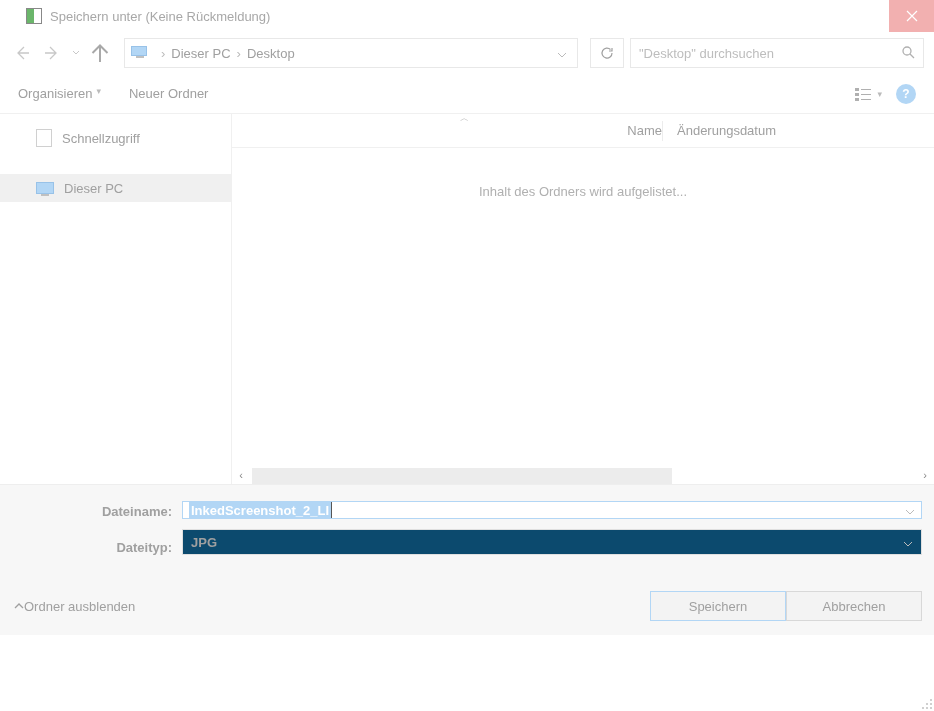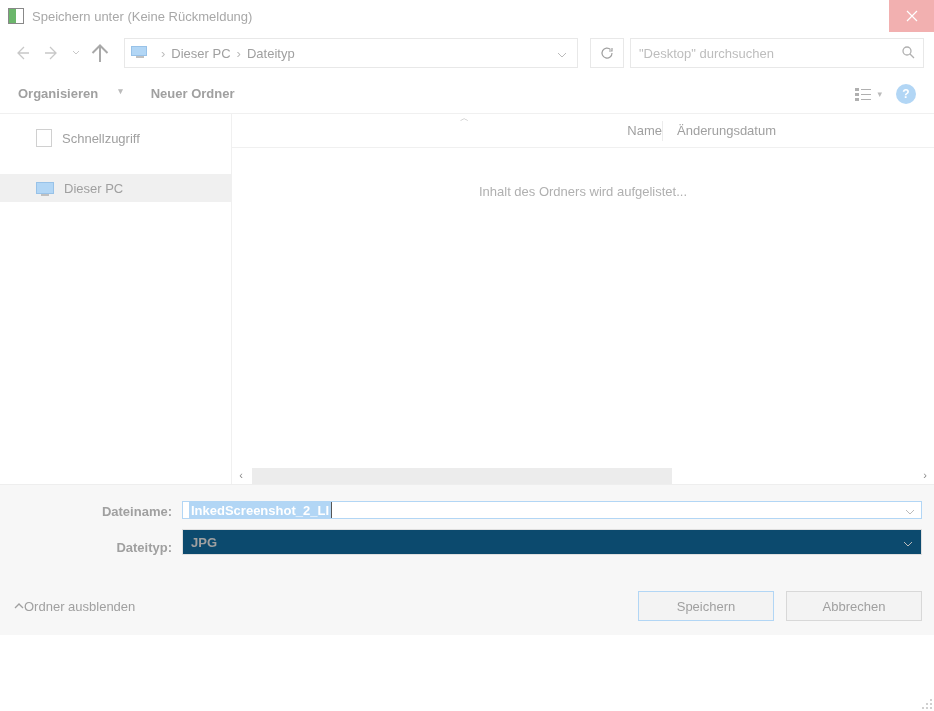--- a/index.html
+++ b/index.html
@@ -1,19 +1,19 @@
 <!DOCTYPE html>
 <html><head>
 <meta charset="utf-8">
 <style>
 * { box-sizing: border-box; margin: 0; padding: 0; font-family: "Segoe UI", Tahoma, sans-serif; }
 body { width: 934px; height: 711px; background: #fff; overflow: hidden; position: relative; font-size: 13px; color: #a0a0a0; }
 
 
-.titlebar { height: 32px; display: flex; align-items: center; padding-left: 8px; background: #fff; }
+.titlebar { height: 32px; display: flex; align-items: center; padding-left: 26px; background: #fff; }
 .app-icon { width: 16px; height: 16px; margin-right: 8px; border: 1px solid #888; background: linear-gradient(to right, #6bb66b 50%, #fff 50%); }
 .title-text { font-size: 13px; color: #a8a8a8; flex: 1; }
 .close-btn { width: 45px; height: 32px; background: #f2b0b0; display: flex; align-items: center; justify-content: center; }
 .close-btn svg { width: 12px; height: 12px; }
 
 
 .navrow { height: 42px; display: flex; align-items: center; padding: 0 10px; gap: 6px; }
 .nav-arrow { width: 24px; height: 24px; display: flex; align-items: center; justify-content: center; color: #c8c8c8; }
 .nav-arrow svg { width: 16px; height: 16px; }
 .recent-dd { width: 12px; color: #c8c8c8; display:flex; align-items:center; justify-content:center;}
@@ -29,21 +29,21 @@
 
 .refresh-btn { width: 34px; height: 30px; border: 1px solid #e8e8e8; display:flex; align-items:center; justify-content:center; color:#a0a0a0; }
 
 .search-box { width: 294px; height: 30px; border: 1px solid #e8e8e8; display: flex; align-items: center; padding: 0 8px; }
 .search-box input { border: none; outline: none; flex: 1; font-size: 13px; color: #888; background: transparent; font-style: italic; }
 .search-box input::placeholder { color: #bdbdbd; font-style: normal; }
 .search-icon { color: #b0b0b0; }
 
 
 .toolbar { height: 40px; border-bottom: 1px solid #f0f0f0; display: flex; align-items: center; padding: 0 18px; }
-.tool-btn { display: flex; align-items: flex-start; gap: 20px; font-size: 13px; color: #a0a0a0; margin-right: 28px; font-weight: bold; }
+.tool-btn { display: flex; align-items: flex-start; gap: 4px; font-size: 13px; color: #a0a0a0; margin-right: 28px; }
 .tool-dd { font-size: 9px; color:#bbb; }
 .tool-right { margin-left: auto; display:flex; align-items:center; gap:14px; }
 .view-btn { display:flex; align-items:center; gap:4px; color:#b0b0b0; }
 .help-btn { width: 20px; height: 20px; border-radius: 50%; background: #b2d6f5; color: #fff; display:flex; align-items:center; justify-content:center; font-size:12px; font-weight:bold; }
 
 
 .main { display: flex; height: 370px; position: relative; }
 .sidebar { width: 232px; border-right: 1px solid #f0f0f0; padding-top: 10px; }
 .side-item { display: flex; align-items: center; height: 28px; padding-left: 36px; gap: 10px; color:#a0a0a0; font-size:13px; }
 .side-item.quick::before { content:""; width:14px; height:16px; border:1px solid #d0d0d0; background:#fff; }
@@ -71,21 +71,21 @@
 .filename-input { flex: 1; height: 18px; border: 1px solid #b2d6f5; background: #fff; display: flex; align-items: center; padding: 0 6px; position: relative; }
 .filename-sel { background: #b2d6f5; color: #fff; padding: 1px 2px; font-size: 13px; display:inline-block; }
 .filename-cursor { border-right: 1px solid #555; height: 16px; }
 .filename-dd { position:absolute; right:6px; color:#bbb; }
 .filetype-sel { flex: 1; height: 26px; border: 1px solid #e0e0e0; background: #0c4a6e; display:flex; align-items:center; padding: 0 8px; color:#a0a0a0; position:relative; }
 .filetype-sel .dd { position:absolute; right:8px; color:#bbb; }
 
 
 .footer { display: flex; align-items: center; padding: 20px 12px 14px 14px; background: #f7f7f7; }
 .hide-folders { display: flex; align-items: center; gap: 0; color: #a0a0a0; font-size: 13px; }
-.footer-btns { margin-left: auto; display: flex; gap: 12px; }
+.footer-btns { margin-left: auto; display: flex; }
 .btn { width: 136px; height: 30px; border: 1px solid #d8d8d8; background: #f3f3f3; display:flex; align-items:center; justify-content:center; font-size:13px; color:#a0a0a0; }
 .btn.primary { border: 1px solid #b2d6f5; }
 
 .resize-grip { position:absolute; right:2px; bottom:2px; width:12px; height:12px; }
 .resize-grip span { position:absolute; width:2px; height:2px; background:#d0d0d0; }
 </style>
 </head>
 <body>
 
 <div class="titlebar">
@@ -121,21 +121,21 @@
   </div>
 
   <div class="address-bar">
     <div class="pc-icon">
       <div class="pc-icon-screen"></div>
         <div class="pc-icon-base"></div>
     </div>
     <span class="crumb-sep">›</span>
     <span class="crumb-text">Dieser PC</span>
     <span class="crumb-sep">›</span>
-    <span class="crumb-text">Dateityp</span>
+    <span class="crumb-text">Desktop</span>
     <span class="addr-dd">
       <svg width="10" height="6" viewBox="0 0 10 6">
           <path d="M1 1 L5 5 L9 1" stroke="currentColor" fill="none"></path>
         </svg>
     </span>
   </div>
 
   <div class="refresh-btn">
     <svg width="14" height="14" viewBox="0 0 14 14">
         <path d="M12 7 A5 5 0 1 1 10.5 3.5 M12 2 V5 H9" stroke="currentColor" stroke-width="1.2" fill="none"></path>

